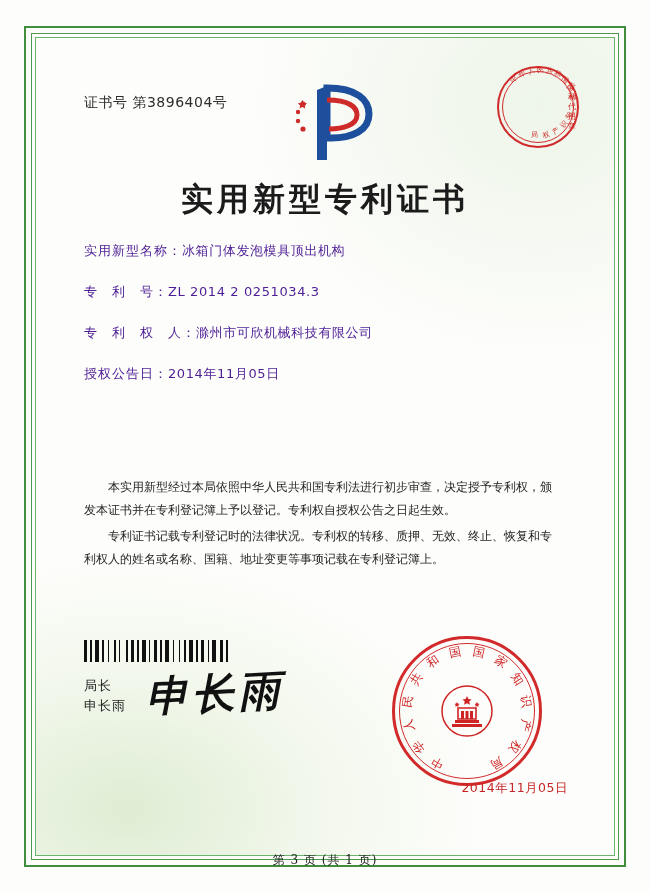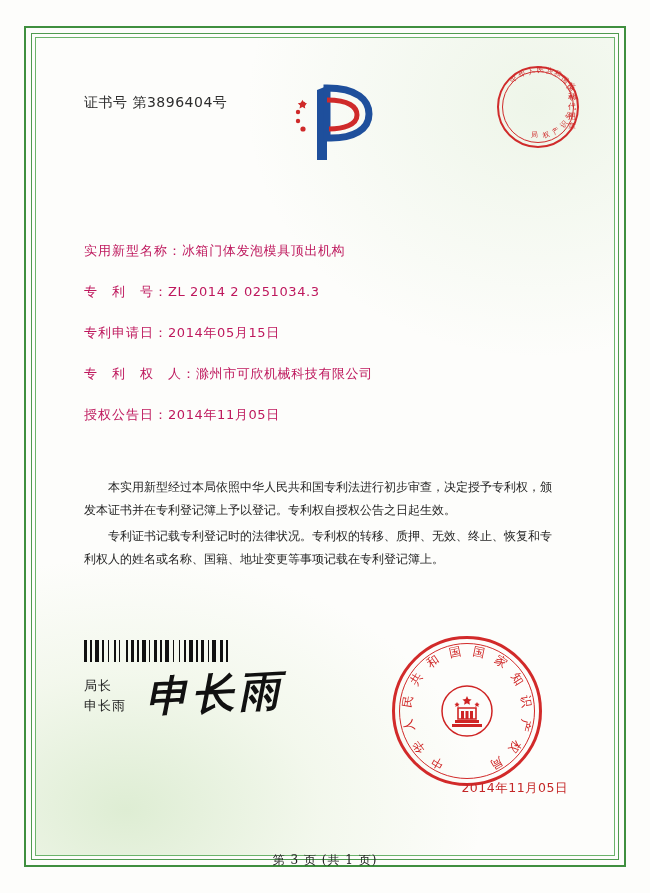--- a/index.html
+++ b/index.html
@@ -156,21 +156,21 @@
   }
 
   .fields {
     position: absolute;
     left: 48px;
     right: 48px;
     top: 204px;
   }
   .field-row {
     font-size: 13px;
-    color: #be185d;
+    color: #4c1d95;
     margin-bottom: 23px;
     letter-spacing: 0.6px;
     font-family: "DejaVu Sans", "Liberation Sans", sans-serif;
   }
   .field-label {
     letter-spacing: 1px;
   }
   .field-value {
     letter-spacing: 0.6px;
   }
@@ -343,30 +343,28 @@
         <span style="left:71px;top:28px;transform:rotate(62deg);">家</span>
         <span style="left:69px;top:46px;transform:rotate(-62deg);">知</span>
         <span style="left:64px;top:55px;transform:rotate(-48deg);">识</span>
         <span style="left:56px;top:62px;transform:rotate(-34deg);">产</span>
         <span style="left:46px;top:66px;transform:rotate(-18deg);">权</span>
         <span style="left:34px;top:66px;transform:rotate(-4deg);">局</span>
       </div>
       <div class="seal-center">专利<br>代用章</div>
     </div>
 
+    <div class="doc-title">实用新型专利证书</div>
 
     <div class="fields">
       <div class="field-row">
         <span class="field-label">实用新型名称：</span><span class="field-value">冰箱门体发泡模具顶出机构</span>
       </div>
       <div class="field-row">
         <span class="field-label">专　利　号：</span><span class="field-value">ZL 2014 2 0251034.3</span>
-      </div>
-      <div class="field-row">
-        <span class="field-label">专利申请日：</span><span class="field-value">2014年05月15日</span>
       </div>
       <div class="field-row">
         <span class="field-label">专　利　权　人：</span><span class="field-value">滁州市可欣机械科技有限公司</span>
       </div>
       <div class="field-row">
         <span class="field-label">授权公告日：</span><span class="field-value">2014年11月05日</span>
       </div>
     </div>
 
     <div class="paragraphs">

